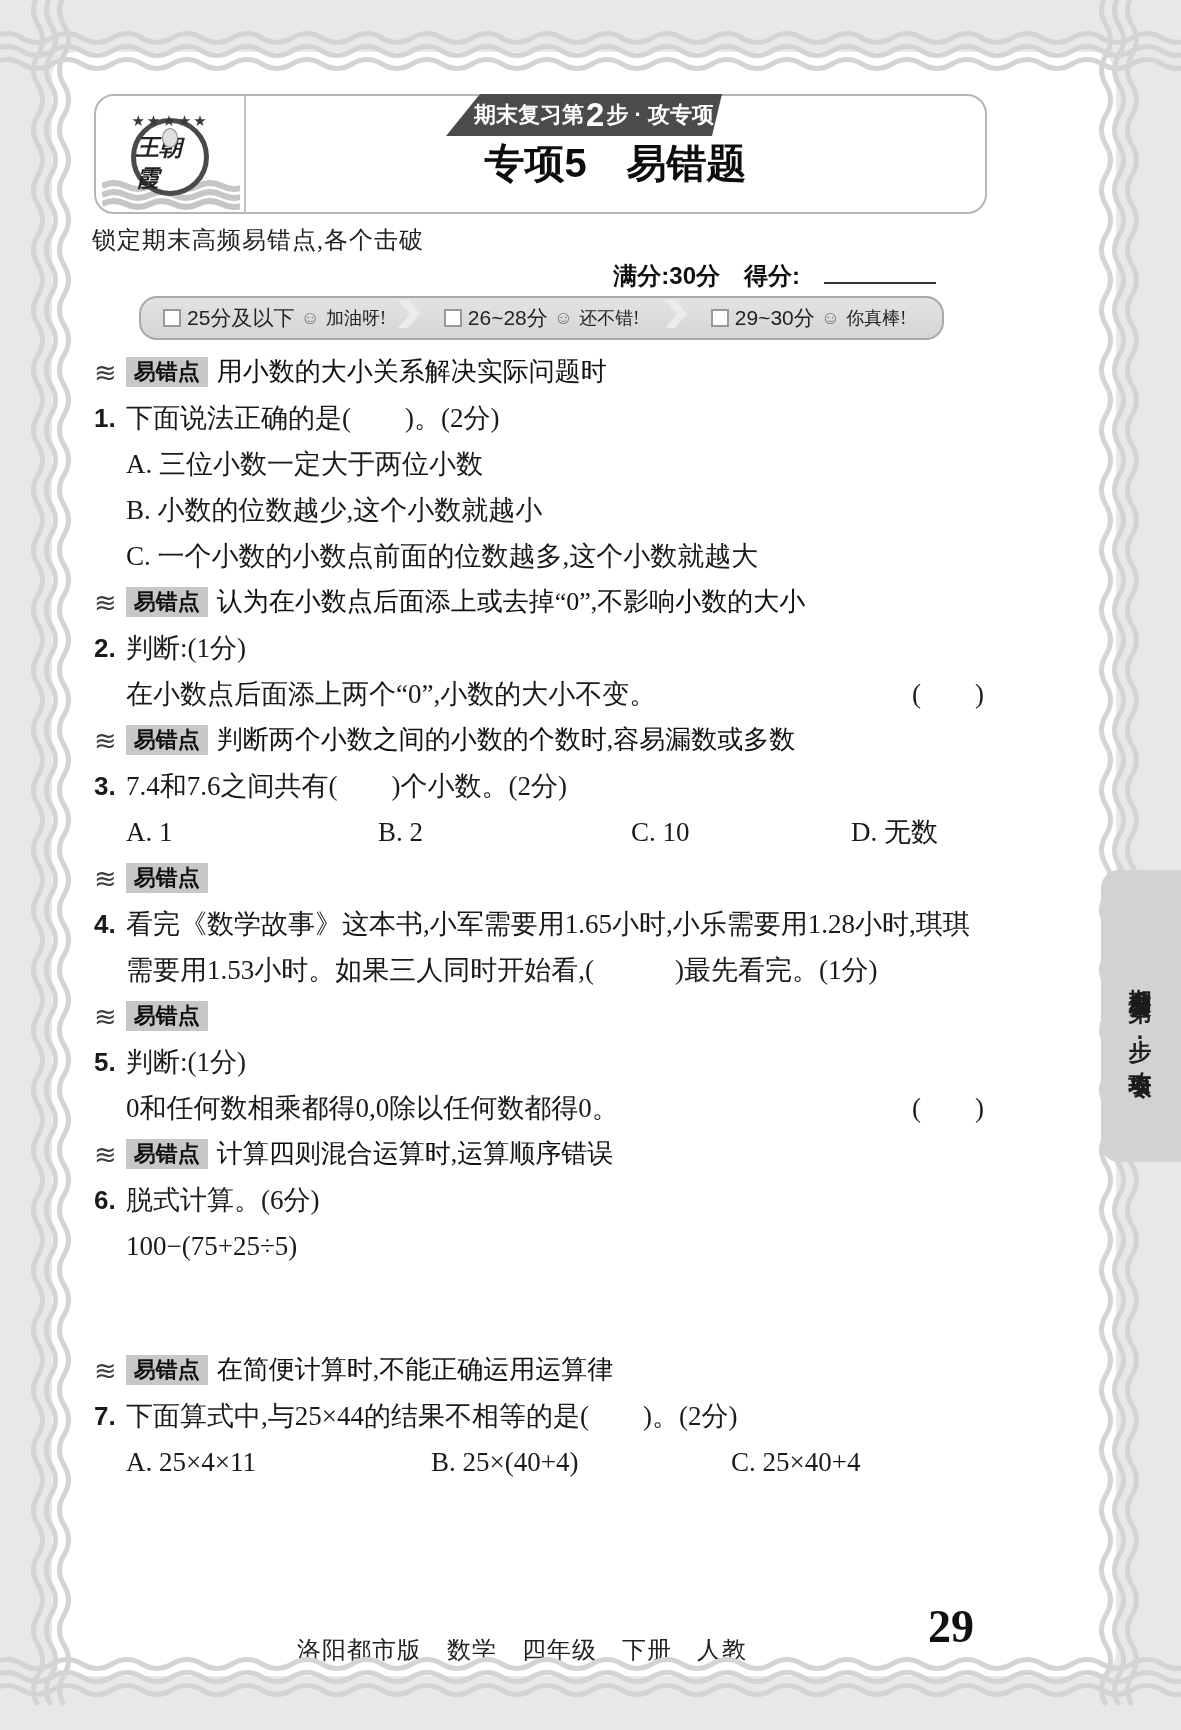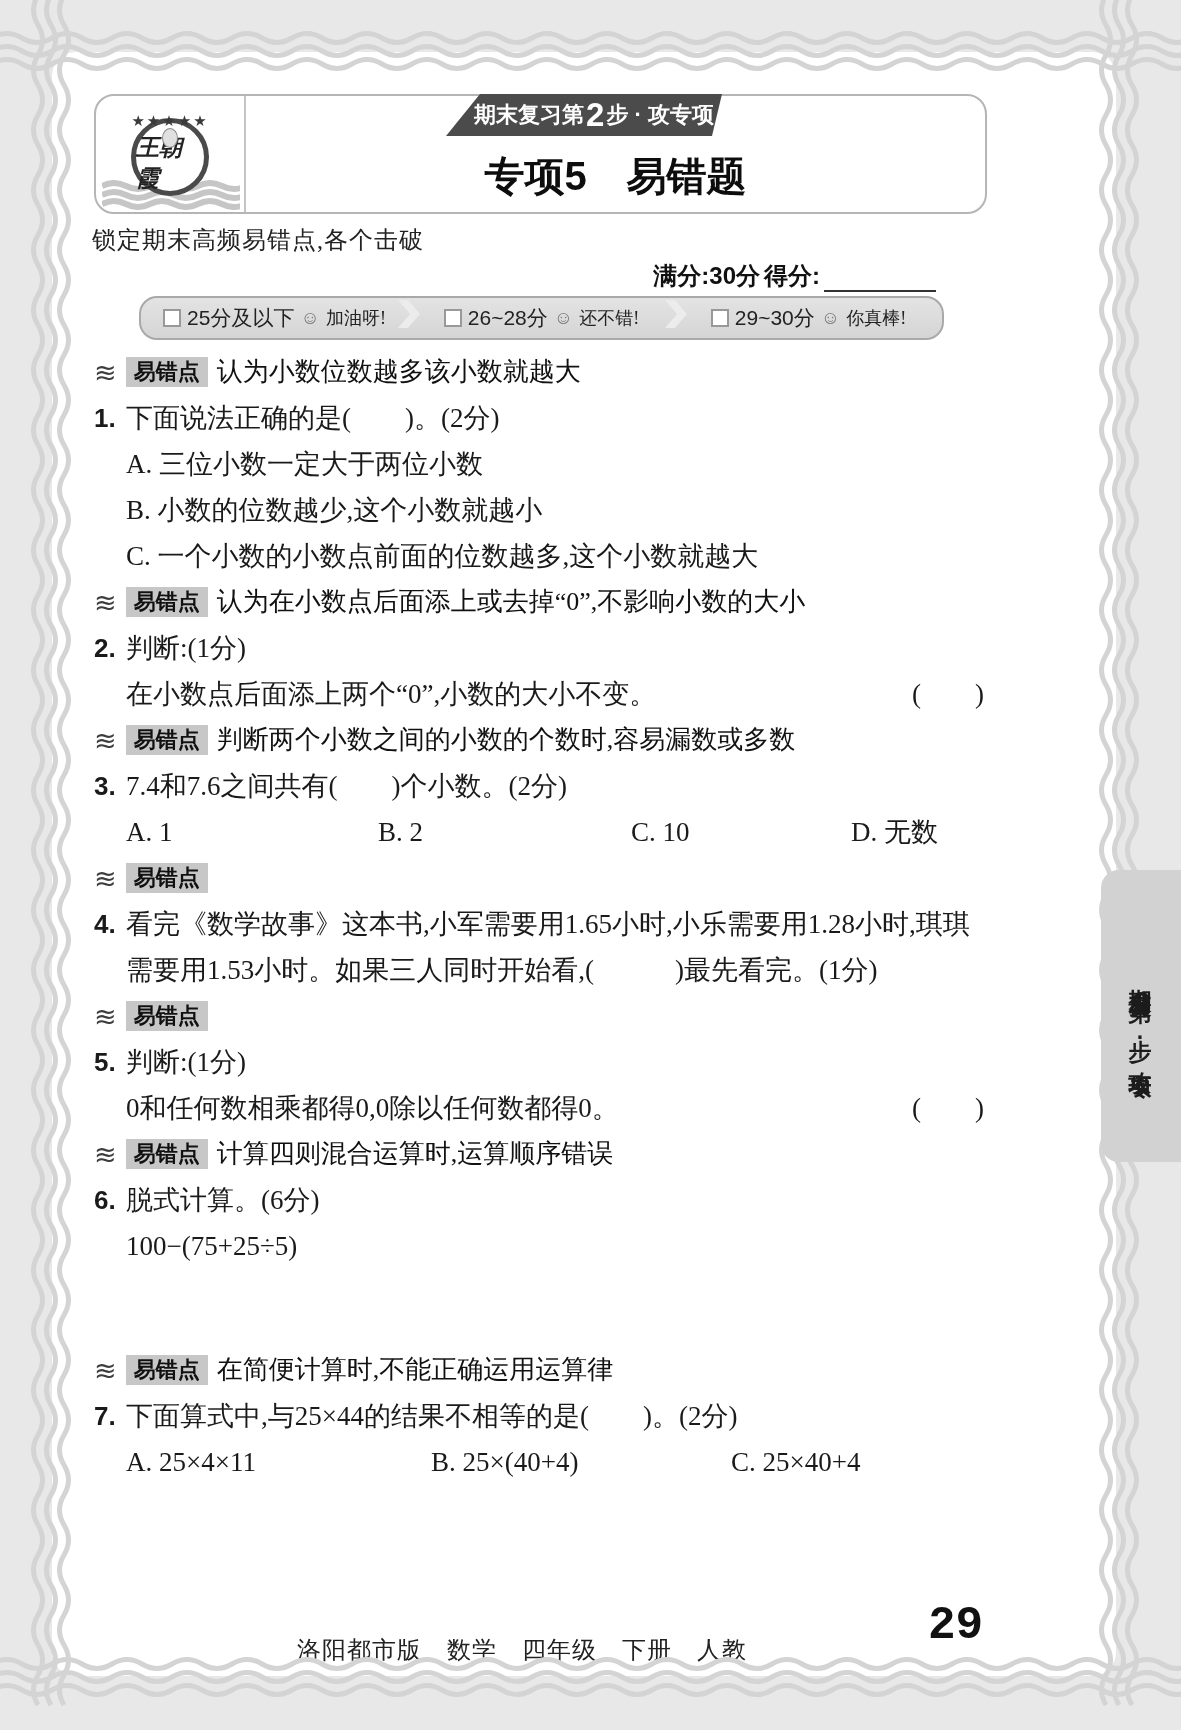--- a/index.html
+++ b/index.html
@@ -45,32 +45,32 @@
   .banner {
     position:absolute; left:350px; top:-2px; width:276px; height:42px;
     background:#4b4b4b; color:#fff;
     display:flex; align-items:center; justify-content:center; gap:2px;
     font-family:"Liberation Sans", sans-serif; font-weight:bold; font-size:22px;
     clip-path:polygon(34px 0, 100% 0, calc(100% - 10px) 100%, 0 100%);
     padding-left:20px;
   }
   .banner .step { font-size:33px; line-height:40px; }
   .page-title {
-    position:absolute; left:150px; right:0; top:53px; text-align:center;
+    position:absolute; left:150px; right:0; top:40px; text-align:center;
     font-family:"Liberation Sans", sans-serif; font-weight:bold; font-size:40px; color:#0d0d0d;
   }
   
   .subtitle {
     position:absolute; left:40px; top:172px;
     font-size:24px; color:#222; letter-spacing:1px;
   }
   .score-line {
     position:absolute; right:180px; top:208px;
     font-family:"Liberation Sans", sans-serif; font-weight:bold; font-size:24px; color:#111;
-    display:flex; align-items:flex-end; gap:4px;
+    display:flex; align-items:flex-start; gap:24px;
   }
   .blank-line { display:inline-block; width:112px; border-bottom:2px solid #333; height:24px; }
   .scorebar {
     position:absolute; left:87px; top:244px; width:805px; height:44px;
     background:linear-gradient(#e3e3e3,#d5d5d5);
     border:2px solid #a9a9a9; border-radius:18px;
     display:flex; align-items:center;
   }
   .seg {
     position:relative; flex:1; display:flex; align-items:center; justify-content:center;
@@ -108,21 +108,21 @@
   .expr-row { display:flex; padding-left:32px; }
   .expr-row .expr:first-child { width:520px; }
   .spacer-top { margin-top:78px; }
   
   .footer {
     position:absolute; left:40px; top:1582px; width:860px; text-align:center;
     font-size:24px; letter-spacing:1px; color:#222;
   }
   .page-num {
     position:absolute; left:876px; top:1548px;
-    font-family:Liberation Mono, monospace; font-weight:bold; font-size:46px; color:#111;
+    font-family:Liberation Serif, serif; font-weight:bold; font-size:46px; color:#111;
   }
   
   .side-tab {
     position:absolute; right:0; top:870px; width:80px; height:292px;
     background:#d2d2d2; border-radius:18px 0 0 18px; z-index:8;
     display:flex; align-items:center; justify-content:center;
     writing-mode:vertical-rl; text-orientation:upright;
     font-family:"Liberation Sans", sans-serif; font-size:23px; font-weight:600;
     letter-spacing:3px; color:#1c1c1c;
   }
@@ -181,21 +181,21 @@
       <span class="seg-face">☺</span>
       <span class="seg-remark">你真棒!</span>
     </div>
   </div>
 
   <div class="content">
 
     <div class="row tip-row">
       <span class="wave-icon">≋</span>
       <span class="badge">易错点</span>
-      <span class="tip-text">认为小数位数越多该小数就越大</span>
+      <span class="tip-text">用小数的大小关系解决实际问题时</span>
     </div>
     <div class="row q-row">
       <span class="q-num">1.</span>
       <span class="q-text">下面说法正确的是(　　)。(2分)</span>
     </div>
     <div class="row opt-line">A. 三位小数一定大于两位小数</div>
     <div class="row opt-line">B. 小数的位数越少,这个小数就越小</div>
     <div class="row opt-line">C. 一个小数的小数点前面的位数越多,这个小数就越大</div>
 
     <div class="row tip-row">

